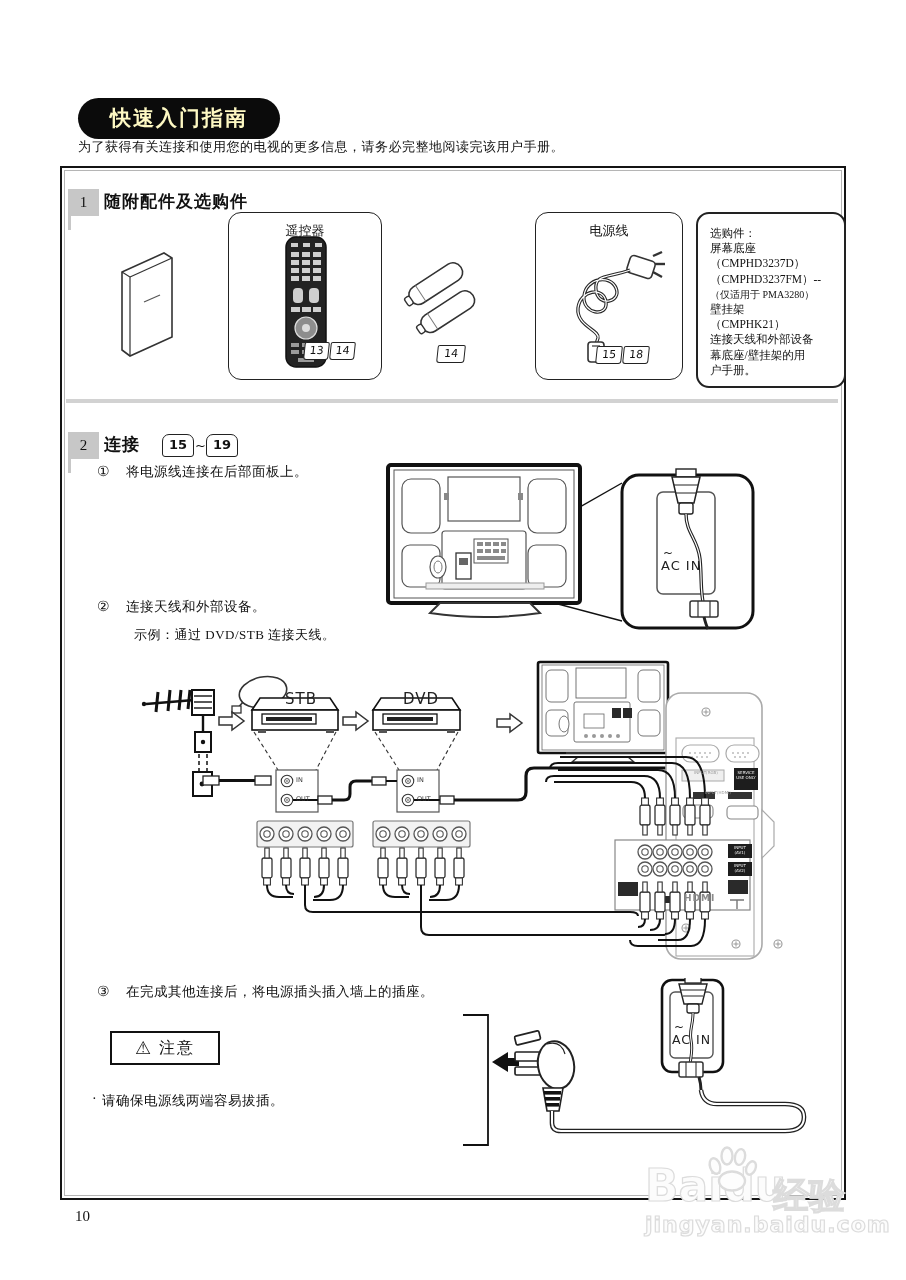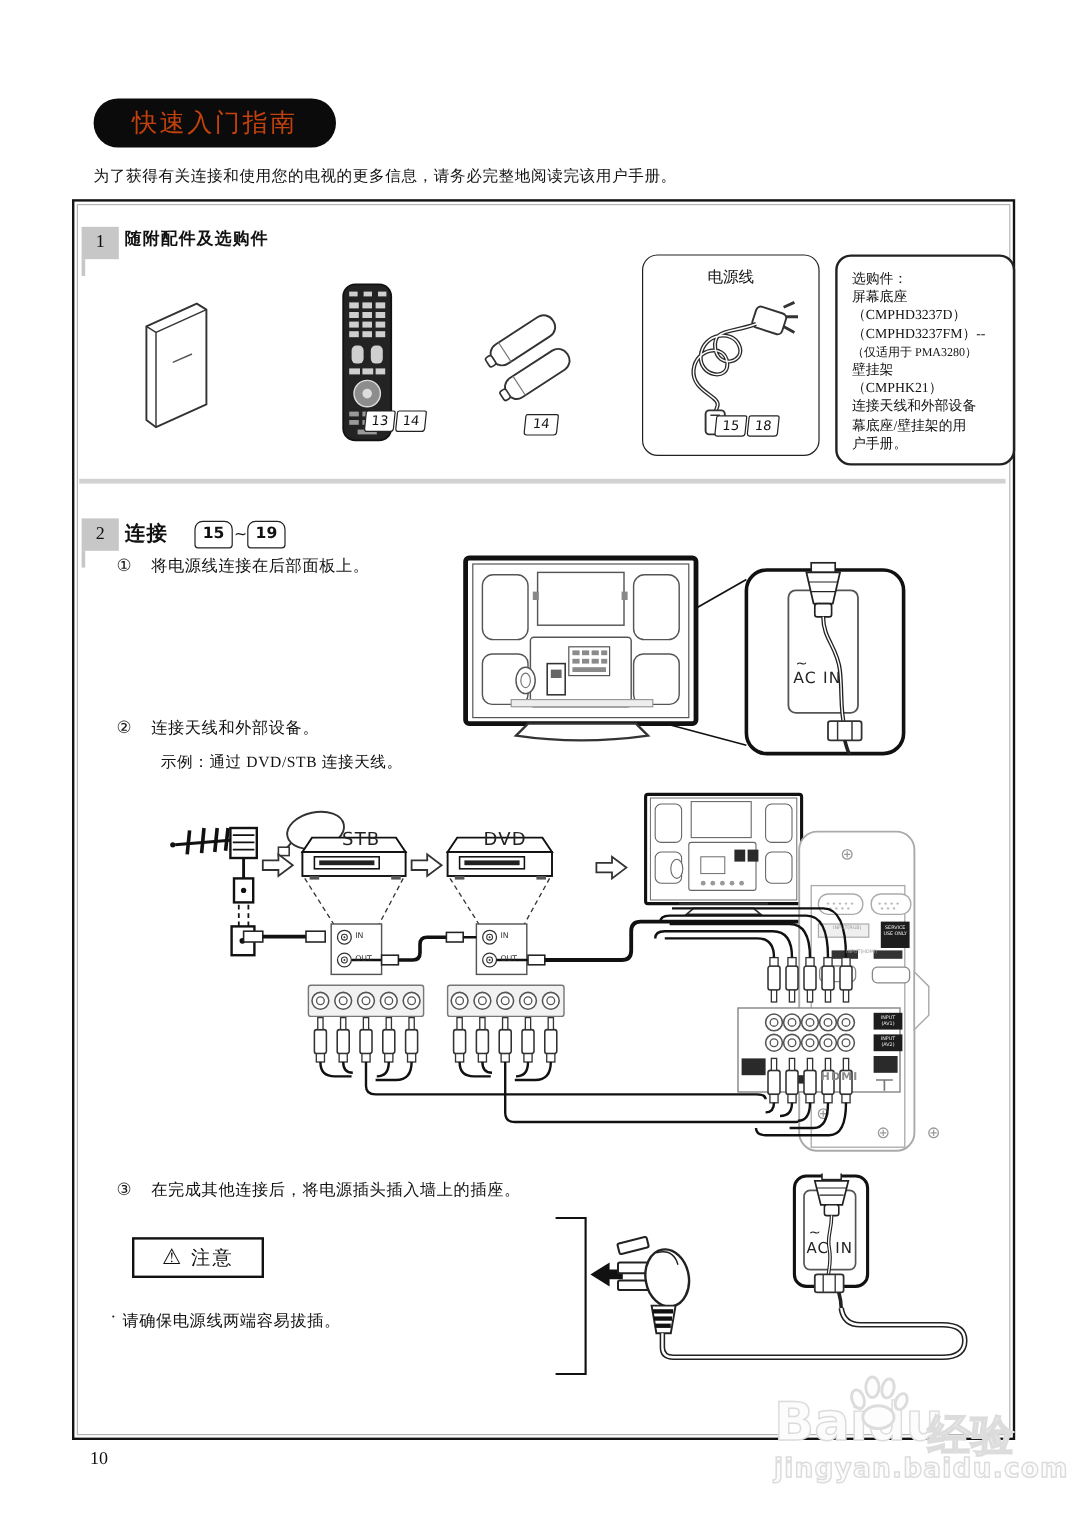--- a/index.html
+++ b/index.html
@@ -1,22 +1,22 @@
 <!DOCTYPE html>
 <html><head>
 <meta charset="utf-8">
 <style>
   html,body{margin:0;padding:0;background:#888;}
   .page{position:relative;width:906px;height:1280px;background:#ffffff;overflow:hidden;
         font-family:"Liberation Serif","DejaVu Serif",serif;color:#111;}
   .a{position:absolute;}
   .cns{font-family:"Liberation Serif","DejaVu Serif",serif;}
   .lbl{font-family:"DejaVu Sans","Liberation Sans",sans-serif;}
-  .title-pill{background:#0b0b0b;color:#c2410c;border-radius:22px;text-align:center;
-        font-family:"DejaVu Sans","Liberation Sans",sans-serif;font-weight:normal;}
+  .title-pill{background:#0b0b0b;color:#fef9c3;border-radius:22px;text-align:center;
+        font-family:"DejaVu Sans","Liberation Sans",sans-serif;font-weight:bold;margin-top:16px;}
   .mainbox{border:2px solid #141414;}
   .mainbox-inner{position:absolute;left:2px;top:2px;right:2px;bottom:2px;border:1px solid #b5b5b5;}
   .numbox{background:#c7c7c7;color:#111;text-align:center;font-size:15px;}
   .numtab{background:#c7c7c7;}
   .secline{background:#d2d2d2;}
   .accbox{border:1.6px solid #222;border-radius:13px;background:#fff;}
   .accbox .ttl{display:block;text-align:center;margin-top:9px;font-size:13px;}
   .pagebadge{position:absolute;border:1.4px solid #222;background:#fff;text-align:center;
         font-family:"DejaVu Sans","Liberation Sans",sans-serif;font-size:11px;
         transform:skewX(-6deg);border-radius:2px 2px 3px 3px;}
@@ -44,29 +44,32 @@
 
   <div class="a title-pill" style="left:78px;top:82px;width:202px;height:41px;line-height:41px;font-size:21px;letter-spacing:2px;">快速入门指南</div>
   <div class="a cns" style="left:78px;top:138px;width:560px;font-size:13px;letter-spacing:.5px;">为了获得有关连接和使用您的电视的更多信息，请务必完整地阅读完该用户手册。</div>
 
   <div class="a mainbox" style="left:60px;top:166px;width:782px;height:1030px;">
     <div class="mainbox-inner"></div>
   </div>
 
   <div class="a numbox" style="left:68px;top:189px;width:31px;height:27px;line-height:27px;">1</div>
   <div class="a numtab" style="left:68px;top:216px;width:3px;height:14px;"></div>
-  <div class="a cns" style="left:104px;top:190px;font-size:14px;font-weight:bold;letter-spacing:1px;">随附配件及选购件</div>
+  <div class="a cns" style="left:104px;top:190px;font-size:17px;font-weight:bold;letter-spacing:1px;">随附配件及选购件</div>
 
   <svg class="a" style="left:106px;top:240px;" width="86" height="122" viewBox="0 0 86 122">
     <polygon points="16,32 58,13 66,18 66,97 24,116 16,110" fill="#fff" stroke="#333" stroke-width="1.6"></polygon>
     <polyline points="16,32 24,37 24,116" fill="none" stroke="#333" stroke-width="1.2"></polyline>
     <polyline points="24,37 66,18" fill="none" stroke="#333" stroke-width="1.2"></polyline>
     <line x1="38" y1="62" x2="54" y2="55" stroke="#555" stroke-width="1.2"></line>
   </svg>
 
+  <div class="a accbox" style="left:228px;top:212px;width:152px;height:166px;">
+    <span class="ttl cns">遥控器</span>
+  </div>
   <svg class="a" style="left:278px;top:235px;" width="56" height="136" viewBox="0 0 56 136">
     <rect x="8" y="2" width="40" height="130" rx="10" fill="#232323" stroke="#111" stroke-width="1.5"></rect>
     <g fill="#cfcfcf">
       <rect x="13" y="8" width="7" height="4"></rect>
         <rect x="25" y="8" width="7" height="4"></rect>
         <rect x="37" y="8" width="7" height="4"></rect>
       <rect x="13" y="17" width="8" height="5"></rect>
         <rect x="24" y="17" width="8" height="5"></rect>
         <rect x="35" y="17" width="8" height="5"></rect>
       <rect x="13" y="25" width="8" height="5"></rect>

